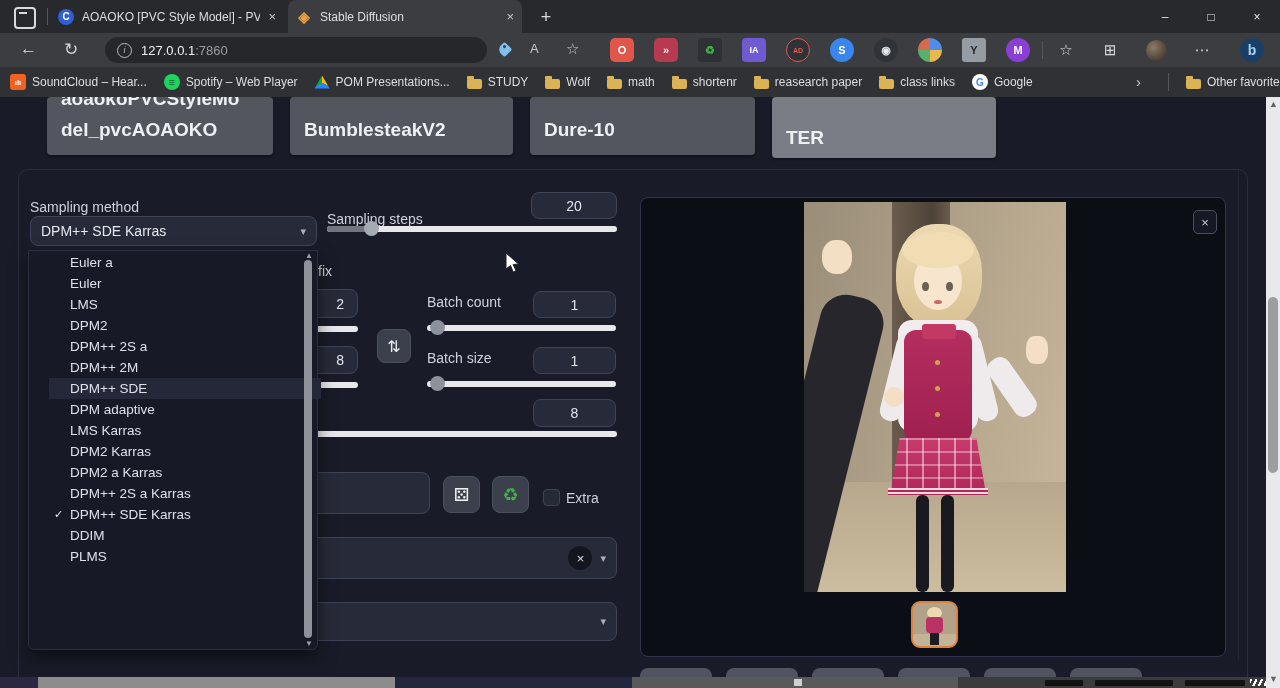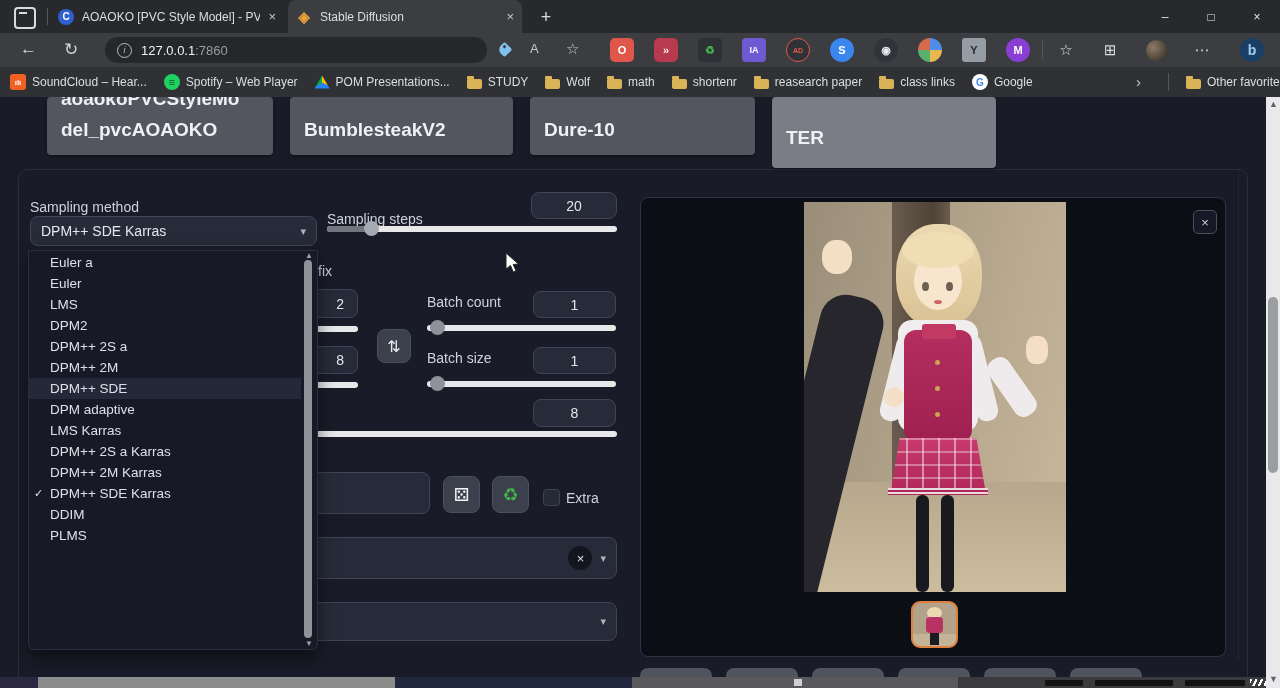--- a/index.html
+++ b/index.html
@@ -127,21 +127,21 @@
   <div class="abs card" style="left:47px;top:97px;width:226px;height:58px;">
     <span class="l1">aoaokoPVCStyleMo</span>
     <span class="l2">del_pvcAOAOKO</span>
   </div>
   <div class="abs card" style="left:290px;top:97px;width:223px;height:58px;">
     <span class="l2">BumblesteakV2</span>
   </div>
   <div class="abs card" style="left:530px;top:97px;width:225px;height:58px;">
     <span class="l2">Dure-10</span>
   </div>
-  <div class="abs card highlight" style="left:772px;top:97px;width:224px;height:71px;">
+  <div class="abs card highlight" style="left:772px;top:97px;width:224px;height:61px;">
     <span class="l2">TER</span>
   </div>
 
   <span class="abs lbl" style="left:30px;top:199px;">Sampling method</span>
   <div class="abs selectbox" style="left:30px;top:216px;width:287px;height:30px;">
     <span>DPM++ SDE Karras</span>
     <span class="caret">▾</span>
   </div>
 
   <span class="abs lbl" style="left:327px;top:211px;">Sampling steps</span>
@@ -208,21 +208,21 @@
       </span>
       <span class="caret">▾</span>
     </span>
   </div>
   <div class="abs selectbox" style="left:28px;top:602px;width:589px;height:39px;">
     <span></span>
     <span class="caret">▾</span>
   </div>
 
   <div class="abs dd">
-    <div style="padding-top:1px;">
+    <div style="padding-top:1px;margin-left:20px;">
 
         <div class="dd-item">
           <span class="check">✓</span>
           <span class="dlab">Euler a</span>
         </div>
 
         <div class="dd-item">
           <span class="check">✓</span>
           <span class="dlab">Euler</span>
         </div>
@@ -258,31 +258,35 @@
         <div class="dd-item">
           <span class="check">✓</span>
           <span class="dlab">DPM adaptive</span>
         </div>
 
         <div class="dd-item">
           <span class="check">✓</span>
           <span class="dlab">LMS Karras</span>
         </div>
 
-
+        <div class="dd-item">
+          <span class="check">✓</span>
+          <span class="dlab">DPM2 Karras</span>
+        </div>
+
+        <div class="dd-item">
+          <span class="check">✓</span>
+          <span class="dlab">DPM2 a Karras</span>
+        </div>
 
         <div class="dd-item">
           <span class="check">✓</span>
           <span class="dlab">DPM++ 2S a Karras</span>
         </div>
 
-        <div class="dd-item">
-          <span class="check">✓</span>
-          <span class="dlab">DPM++ 2M Karras</span>
-        </div>
 
         <div class="dd-item selected">
           <span class="check">✓</span>
           <span class="dlab">DPM++ SDE Karras</span>
         </div>
 
         <div class="dd-item">
           <span class="check">✓</span>
           <span class="dlab">DDIM</span>
         </div>

